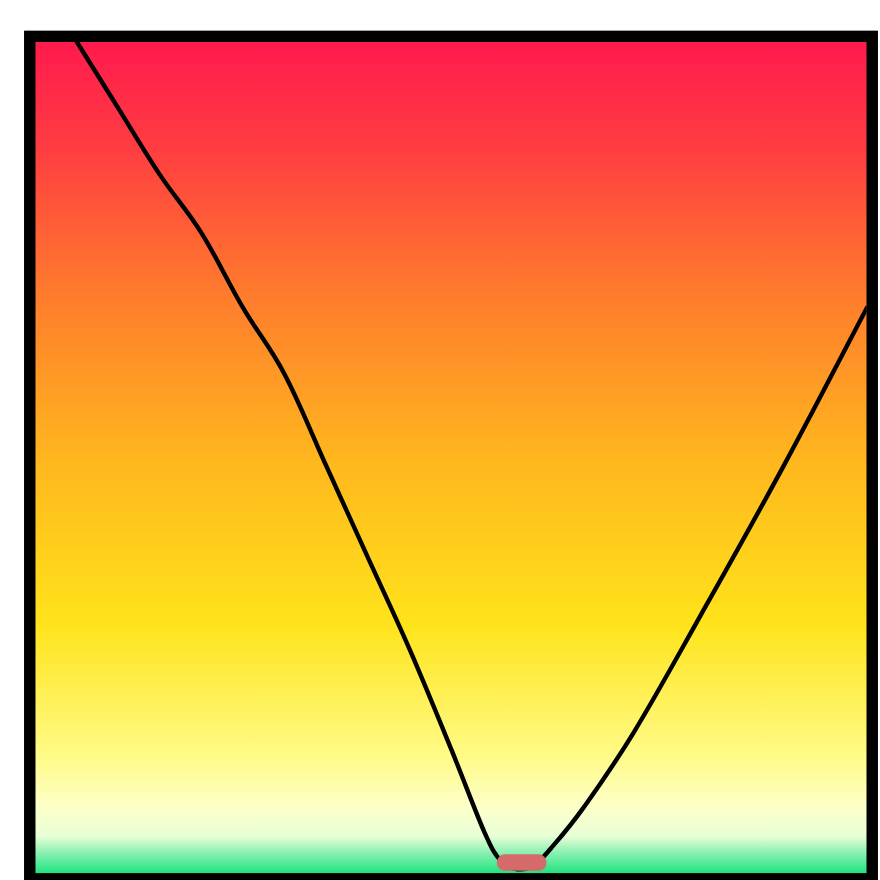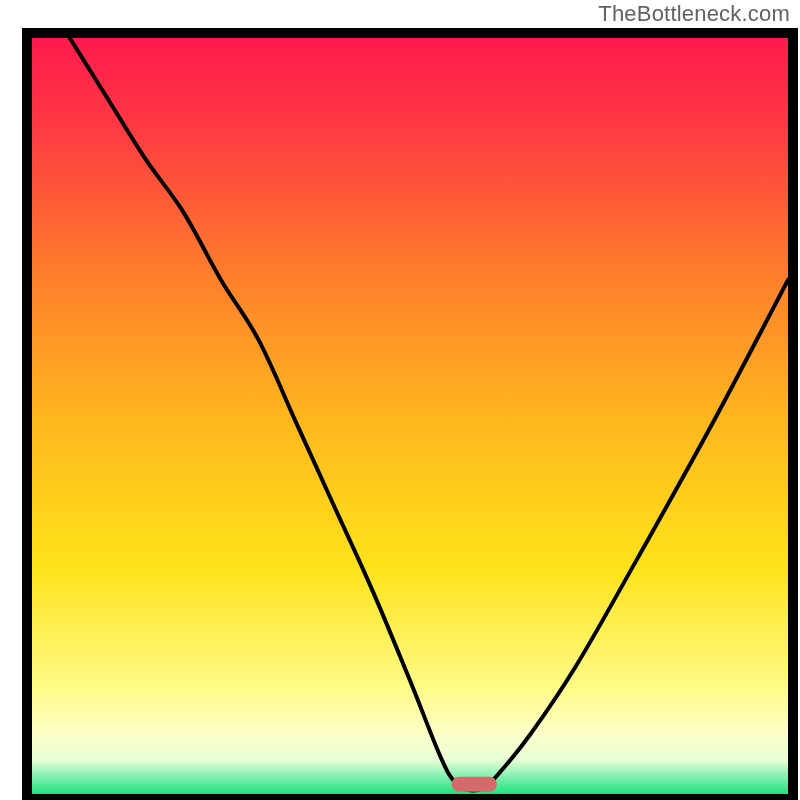--- a/index.html
+++ b/index.html
@@ -35,21 +35,20 @@
     border: 10px solid #000000;
     overflow: hidden;
   }
   svg {
     display: block;
   }
 </style>
 </head>
 <body>
 <div class="wrap">
-  <div class="attribution">TheBottleneck.com</div>
 
   <div class="frame">
     <svg id="plot-svg" width="756" height="756" viewBox="0 0 756 756" preserveAspectRatio="none">
         <defs>
           <linearGradient id="bg-grad" x1="0" y1="0" x2="0" y2="1">
             <stop offset="0%" stop-color="#ff1a4d"></stop>
             <stop offset="12%" stop-color="#ff3a42"></stop>
             <stop offset="30%" stop-color="#ff7a2d"></stop>
             <stop offset="50%" stop-color="#ffb61e"></stop>
             <stop offset="70%" stop-color="#ffe31a"></stop>

